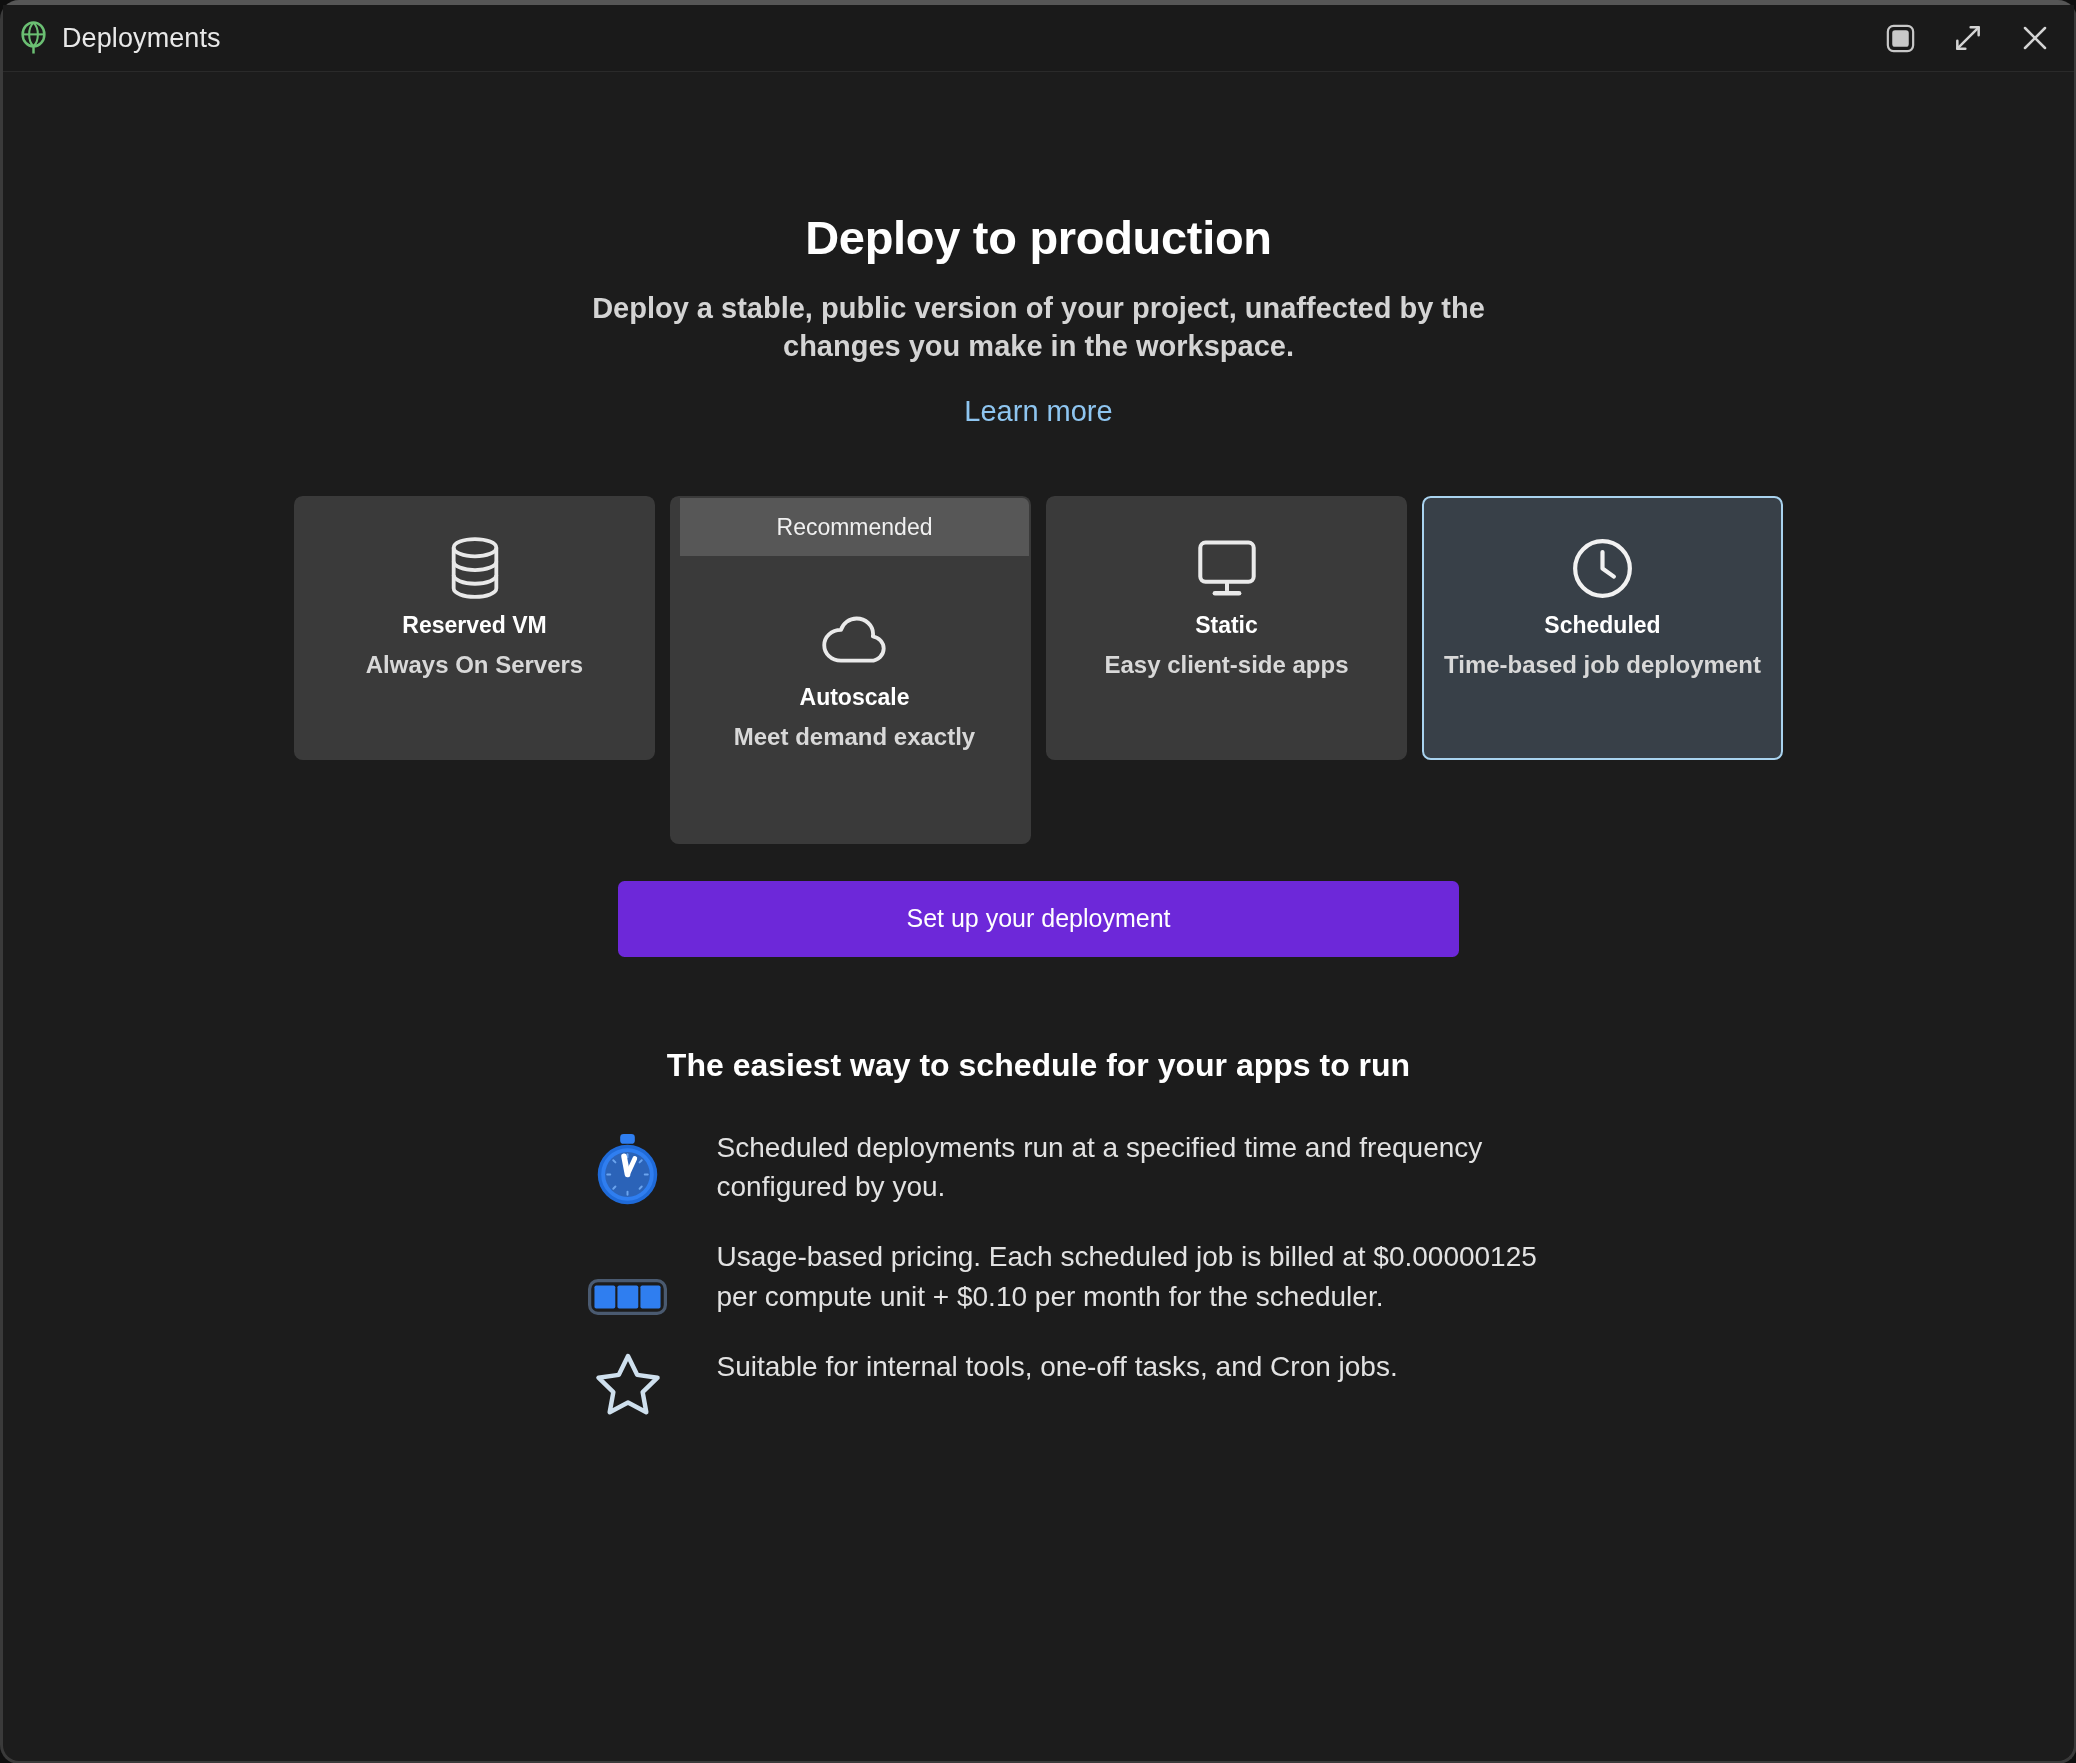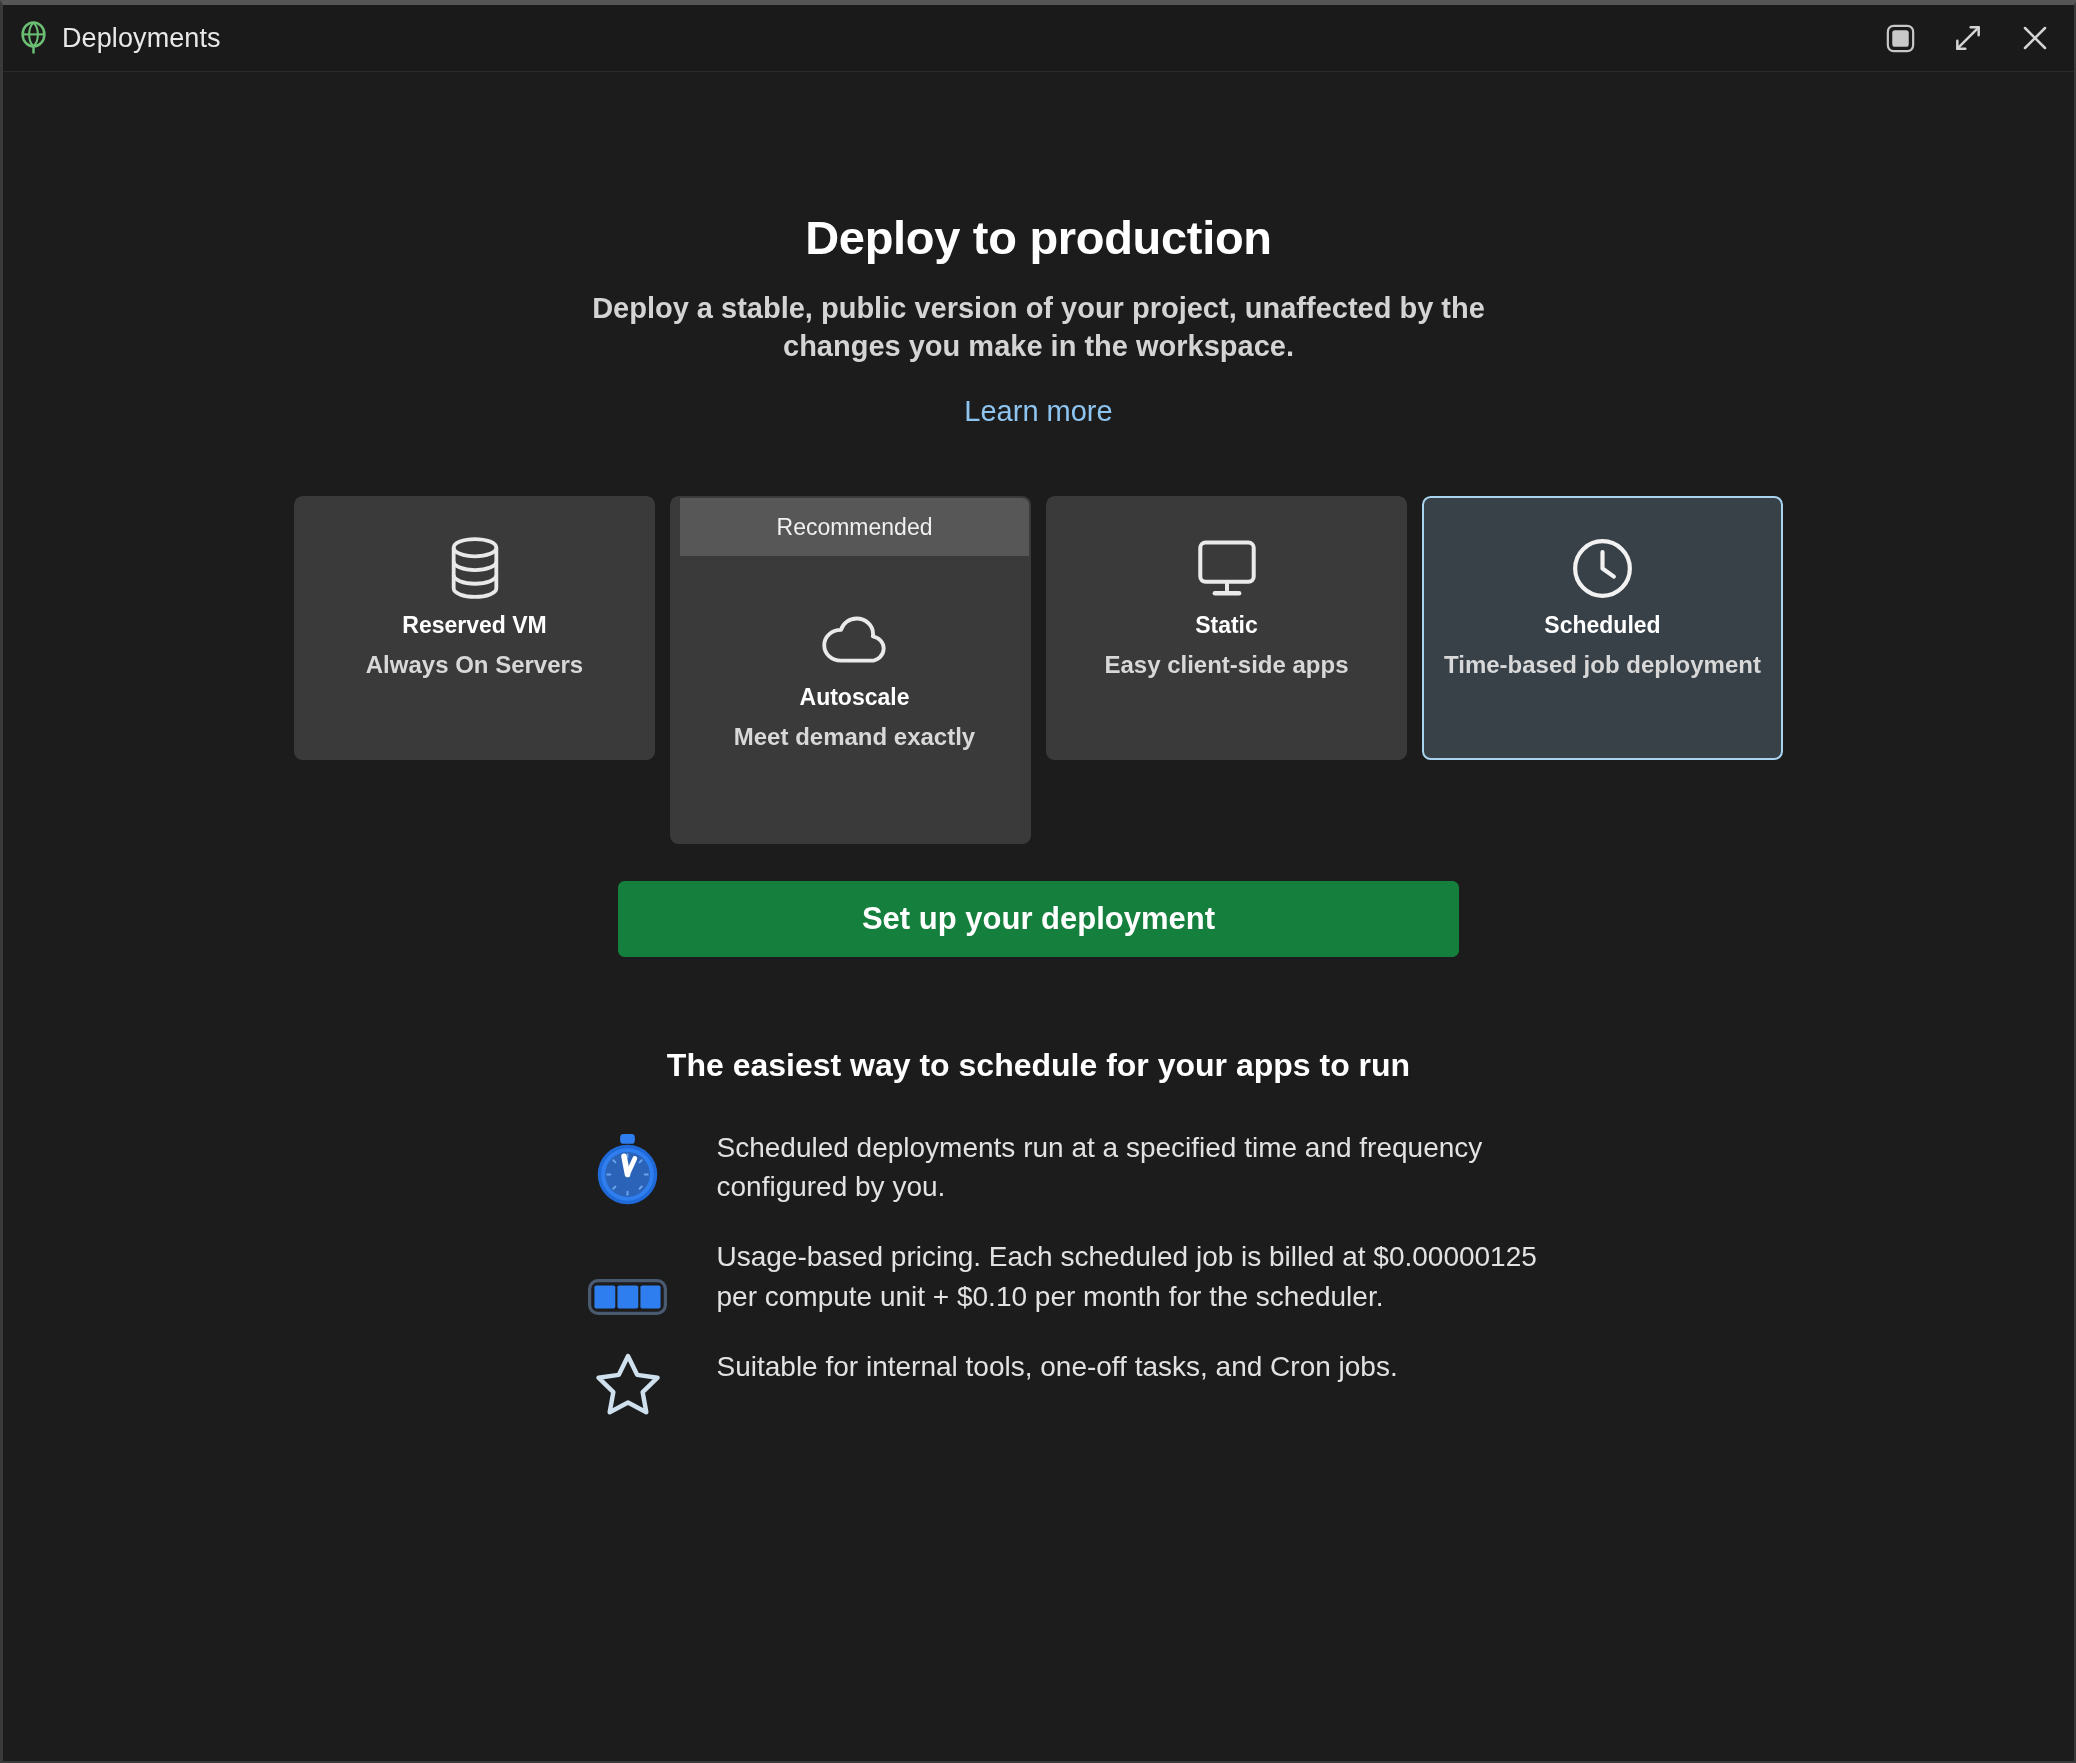--- a/index.html
+++ b/index.html
@@ -14,20 +14,21 @@
 
   #app {
     position: relative;
     width: 2077px;
     height: 1764px;
     background: #1c1c1c;
     border-top: 5.4px solid #565656;
     border-right: 3.2px solid #3a3a3a;
     border-bottom: 3.2px solid #3a3a3a;
     border-left: 3.2px solid #3a3a3a;
+    border-radius: 19px;
   }
 
   
   .titlebar {
     position: relative;
     height: 67px;
     background: #1a1a1a;
     display: flex;
     align-items: center;
     padding: 0 21.6px 0 16px;
@@ -159,27 +160,27 @@
     font-weight: 700;
     line-height: 1.15;
     padding: 0 5.4px;
   }
 
   
   .cta-wrap { margin-top: 37px; display: flex; justify-content: center; }
   .cta-btn {
     width: 841px;
     height: 76px;
-    background: #15803d;
+    background: #6d28d9;
     border: none;
     border-radius: 6.5px;
     color: #ffffff;
     font-family: "Liberation Sans", sans-serif;
-    font-size: 31px;
-    font-weight: 700;
+    font-size: 25px;
+    font-weight: 400;
     cursor: pointer;
   }
 
   
   .features {
     margin-top: 90px;
     display: flex;
     flex-direction: column;
     align-items: center;
   }

